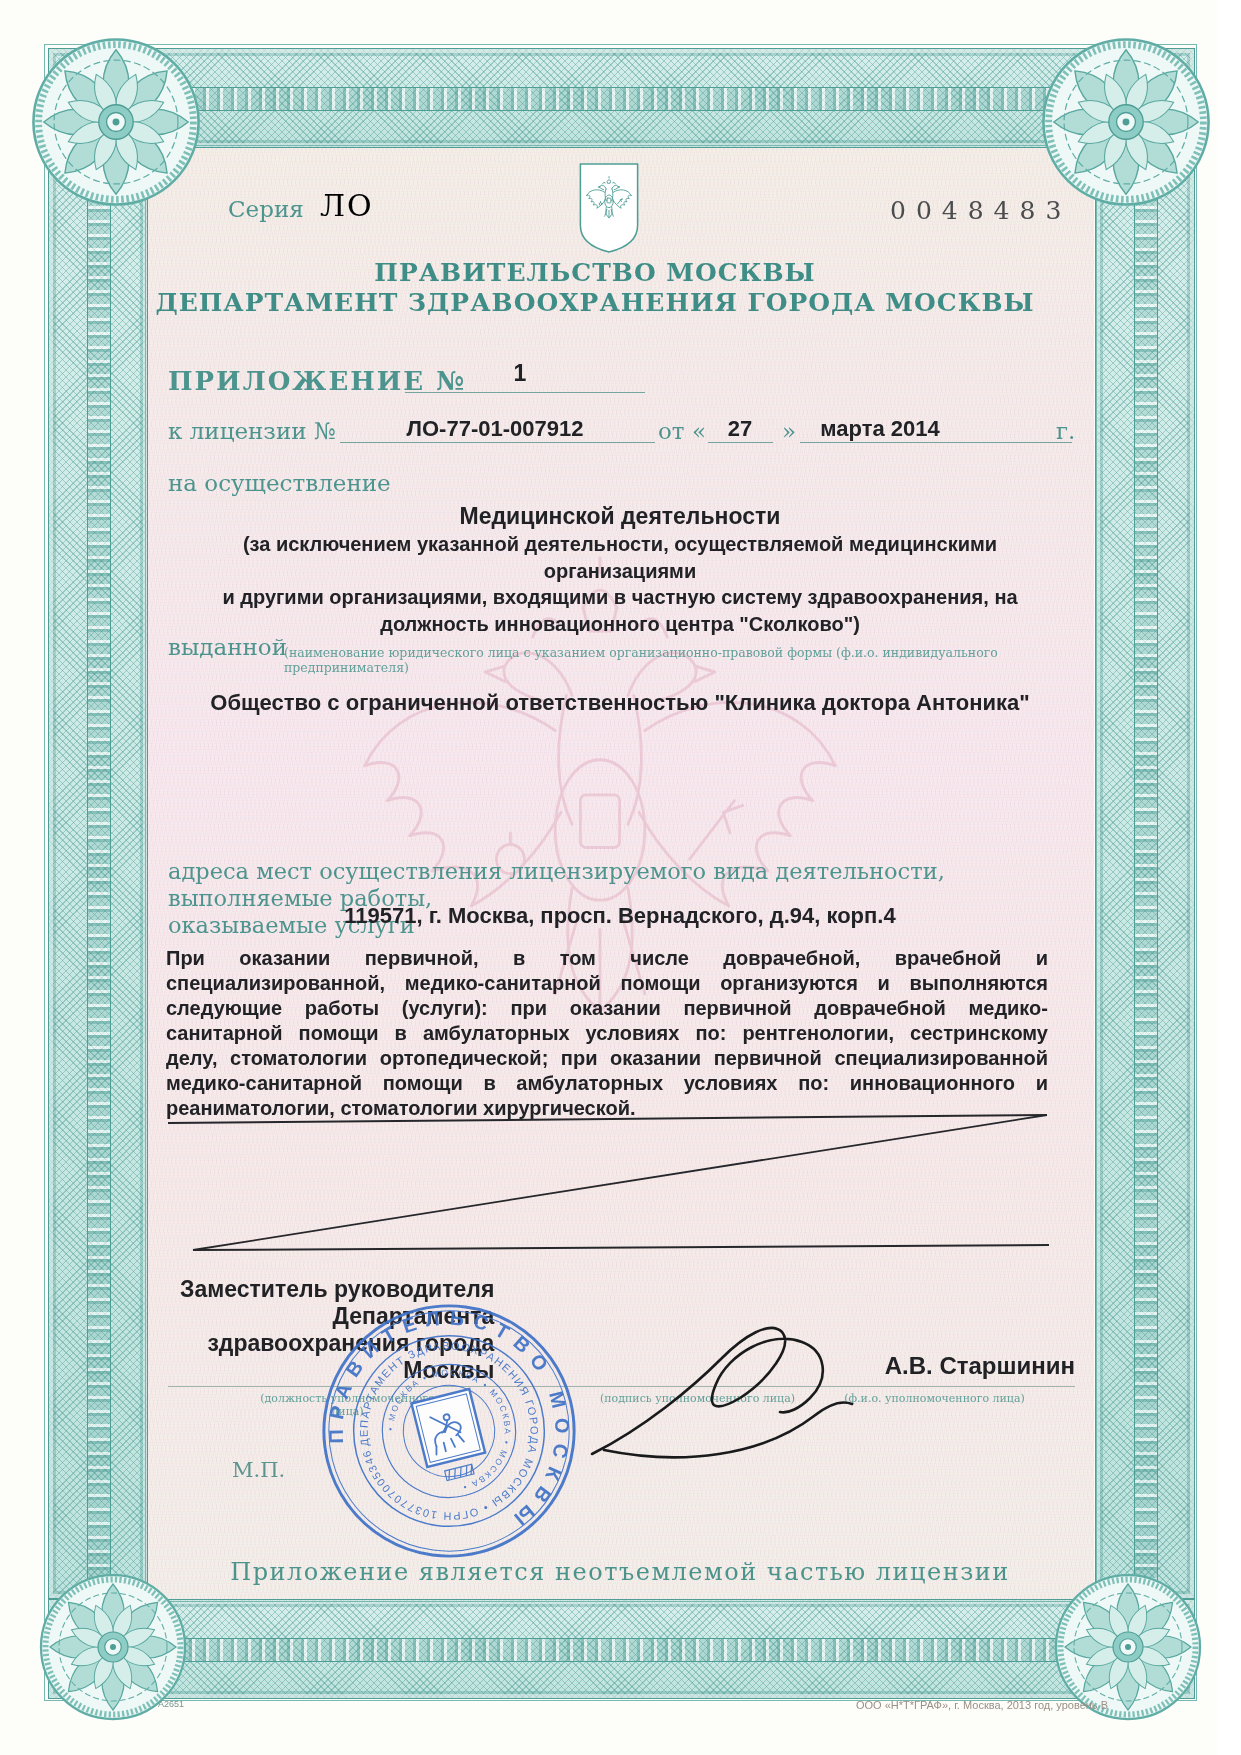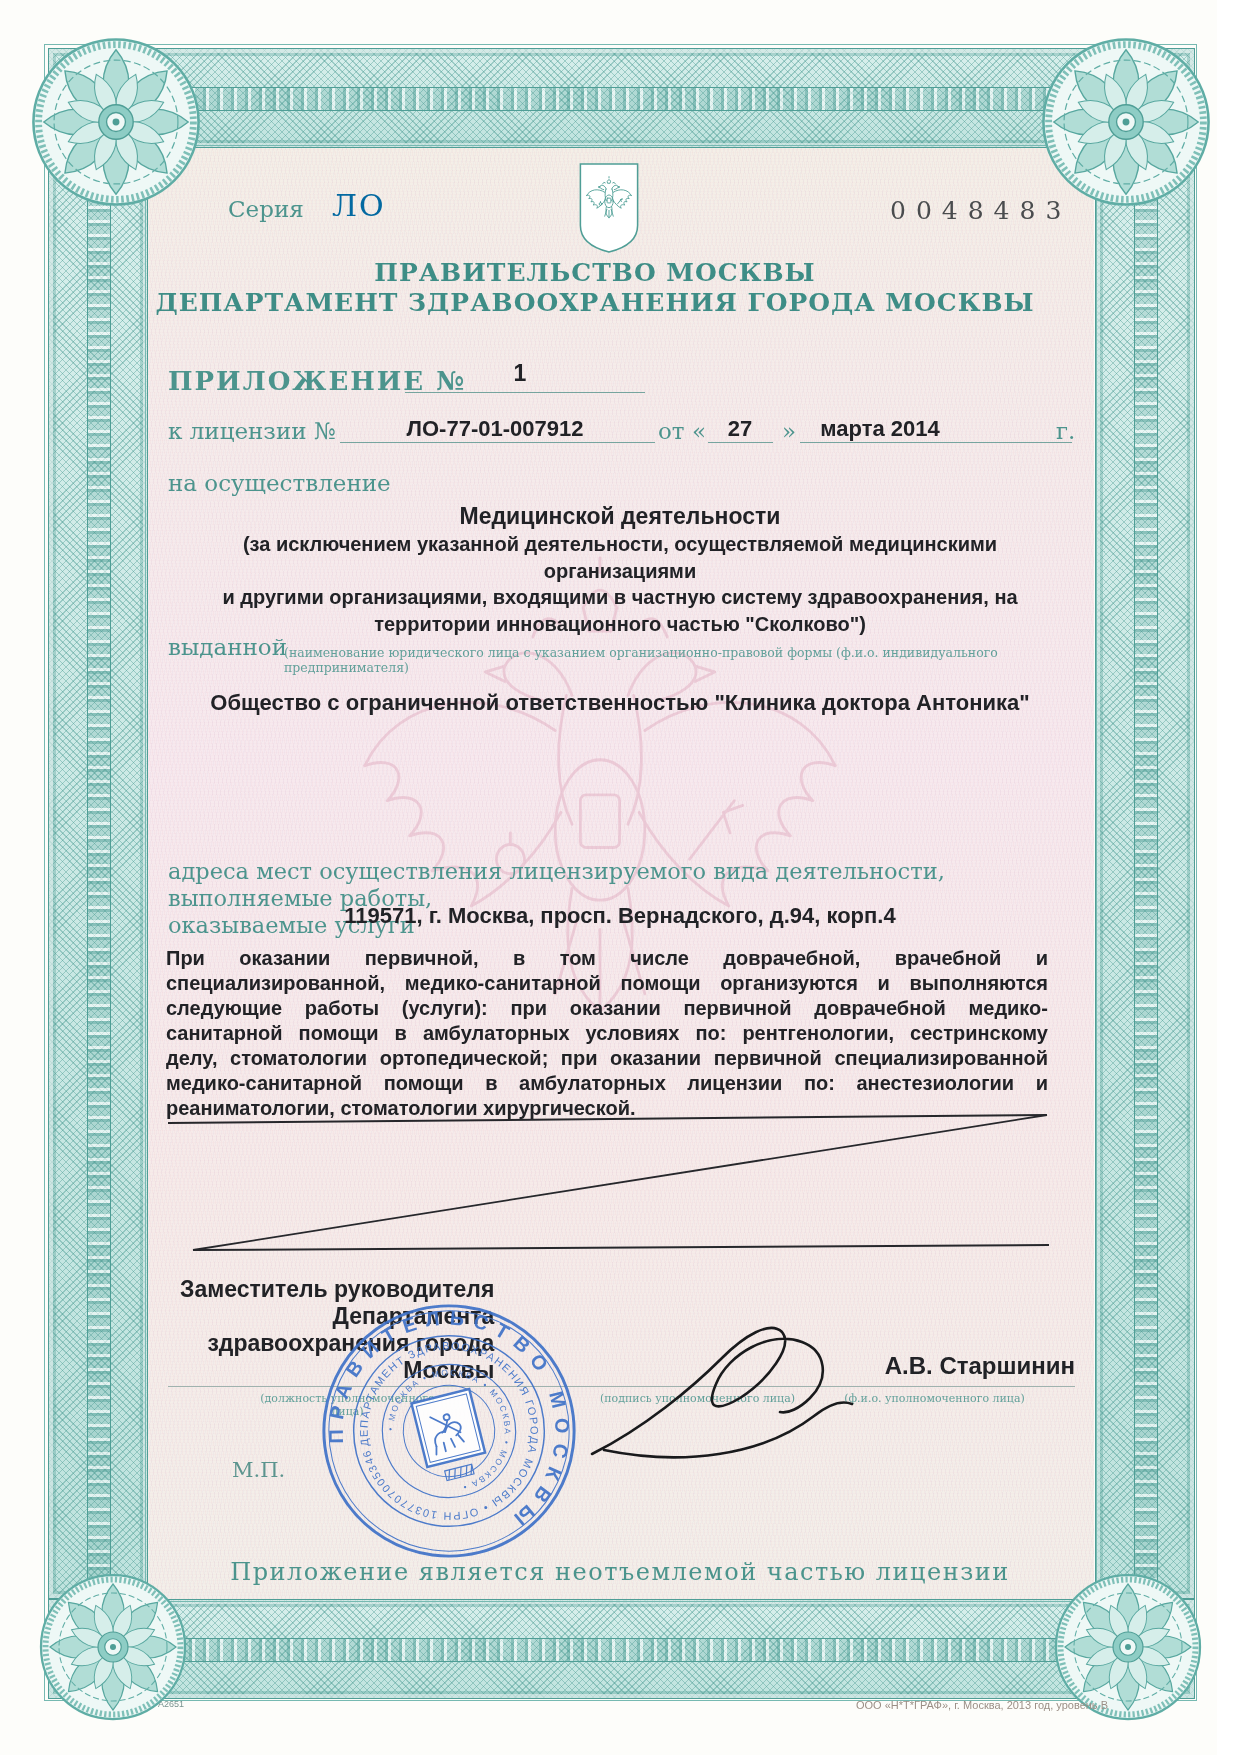--- a/index.html
+++ b/index.html
@@ -125,21 +125,21 @@
       <use href="#rosette" width="172" height="172"></use>
     </svg>
   <svg class="rosette" width="150" height="150" style="left:38px;top:1572px;">
       <use href="#rosette" width="150" height="150"></use>
     </svg>
   <svg class="rosette" width="150" height="150" style="left:1053px;top:1572px;">
       <use href="#rosette" width="150" height="150"></use>
     </svg>
 
   <div class="abs teal" style="left:228px;top:196px;font-size:23px;">Серия</div>
-  <div class="abs" style="left:320px;top:188px;font-size:30px;color:#0369a1;letter-spacing:2px;margin-left:12px;">ЛО</div>
+  <div class="abs" style="left:320px;top:188px;font-size:30px;color:#000000;letter-spacing:2px;">ЛО</div>
 
   <svg class="abs" width="70" height="94" viewBox="0 0 68 92" style="left:574px;top:160px;color:#4f9e96;stroke-width:1.7;">
     <path d="M6,4 H62 V64 C62,78 50,86 34,90 C18,86 6,78 6,64 Z" fill="#ffffff" stroke="#4f9e96" stroke-width="1.5"></path>
     <use href="#eagle" x="8" y="10" width="52" height="64"></use>
   </svg>
 
   <div class="abs" style="left:890px;top:196px;font-size:25px;color:#4a4c4e;letter-spacing:10px;">0048483</div>
 
   <div class="hdr" style="top:258px;">ПРАВИТЕЛЬСТВО МОСКВЫ</div>
   <div class="hdr" style="top:288px;">ДЕПАРТАМЕНТ ЗДРАВООХРАНЕНИЯ ГОРОДА МОСКВЫ</div>
@@ -157,40 +157,40 @@
   <div class="abs teal" style="left:782px;top:418px;font-size:23px;">»</div>
   <div class="abs blk center" style="left:805px;top:416px;width:150px;font-size:22px;">марта 2014</div>
   <div class="rule" style="left:800px;top:442px;width:272px;"></div>
   <div class="abs teal" style="left:1056px;top:418px;font-size:23px;">г.</div>
 
   <div class="abs teal" style="left:168px;top:470px;font-size:23px;">на осуществление</div>
   <div class="abs blk center" style="left:170px;top:503px;width:900px;font-size:23px;">Медицинской деятельности</div>
   <div class="abs blk center" style="left:170px;top:531px;width:900px;font-size:20px;line-height:26.5px;">
     <div>(за исключением указанной деятельности, осуществляемой медицинскими организациями</div>
     <div>и другими организациями, входящими в частную систему здравоохранения, на</div>
-    <div>территории инновационного частью "Сколково")</div>
+    <div>должность инновационного центра "Сколково")</div>
   </div>
 
   <div class="abs teal" style="left:168px;top:634px;font-size:23px;">выданной</div>
   <div class="abs teal-small" style="left:284px;top:645px;font-size:12.5px;width:790px;">(наименование юридического лица с указанием организационно-правовой формы  (ф.и.о. индивидуального предпринимателя)</div>
   <div class="abs blk center" style="left:170px;top:690px;width:900px;font-size:22px;">Общество с ограниченной ответственностью "Клиника доктора Антоника"</div>
 
   <div class="abs teal" style="left:168px;top:858px;font-size:22.5px;line-height:27px;width:920px;">
     <div>адреса мест осуществления лицензируемого вида деятельности, выполняемые работы,</div>
     <div>оказываемые услуги</div>
   </div>
   <div class="abs blk center" style="left:170px;top:903px;width:900px;font-size:22px;">119571, г. Москва, просп. Вернадского, д.94, корп.4</div>
 
   <div class="abs blk" style="left:166px;top:947px;width:882px;font-size:20px;">
     <div class="works-line">При оказании первичной, в том числе доврачебной, врачебной и</div>
     <div class="works-line">специализированной, медико-санитарной помощи организуются и выполняются</div>
     <div class="works-line">следующие работы (услуги): при оказании первичной доврачебной медико-</div>
     <div class="works-line">санитарной помощи в амбулаторных условиях по: рентгенологии, сестринскому</div>
     <div class="works-line">делу, стоматологии ортопедической; при оказании первичной специализированной</div>
-    <div class="works-line">медико-санитарной помощи в амбулаторных лицензии по: анестезиологии и</div>
+    <div class="works-line">медико-санитарной помощи в амбулаторных условиях по: инновационного и</div>
     <div class="works-line last">реаниматологии, стоматологии хирургической.</div>
   </div>
 
   <svg class="abs" width="1241" height="1755" style="left:0;top:0;pointer-events:none;">
     <path d="M168,1123 L1047,1115" stroke="#26272b" stroke-width="2" fill="none"></path>
     <path d="M1047,1115 L193,1250" stroke="#26272b" stroke-width="1.8" fill="none"></path>
     <path d="M193,1250 L1049,1245" stroke="#26272b" stroke-width="2" fill="none"></path>
   </svg>
 
   <div class="abs blk" style="left:180px;top:1276px;font-size:23px;line-height:27px;text-align:right;">

